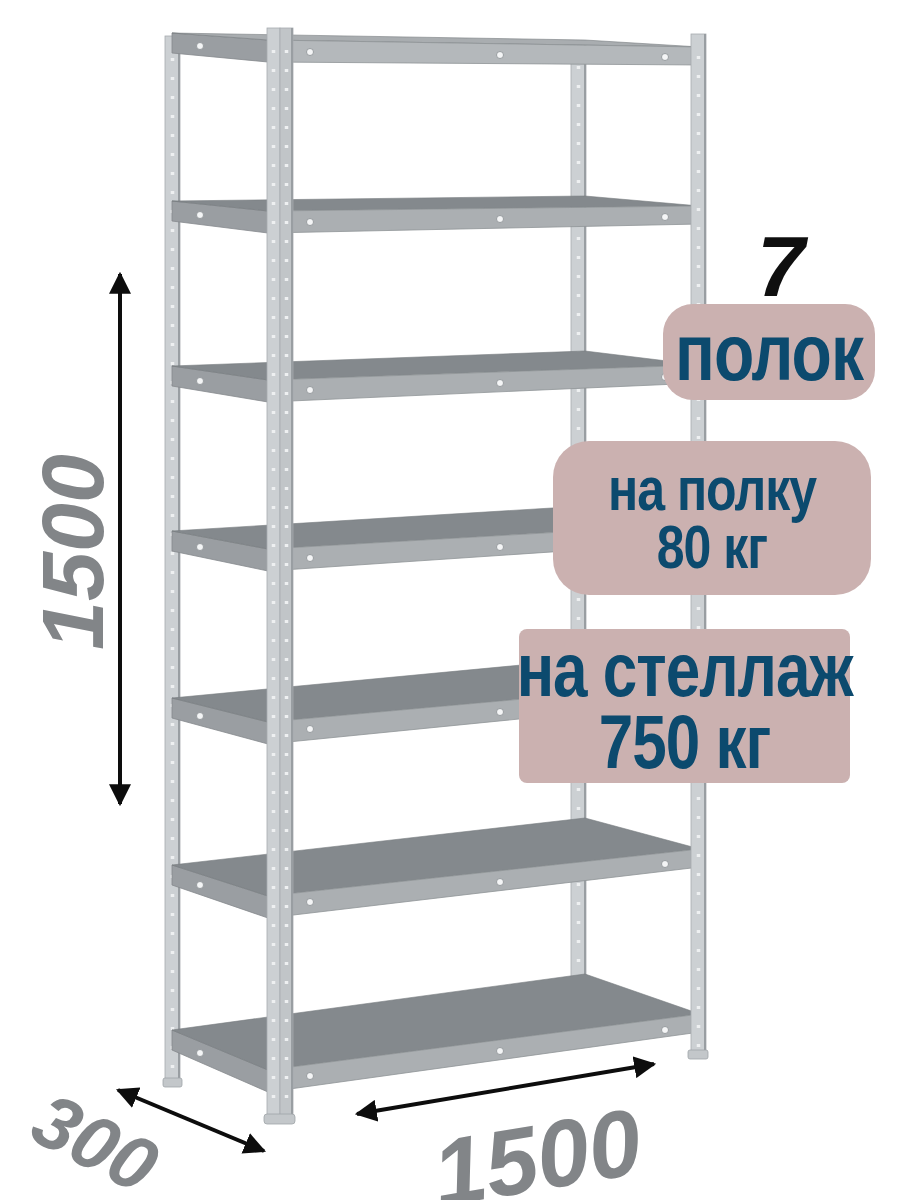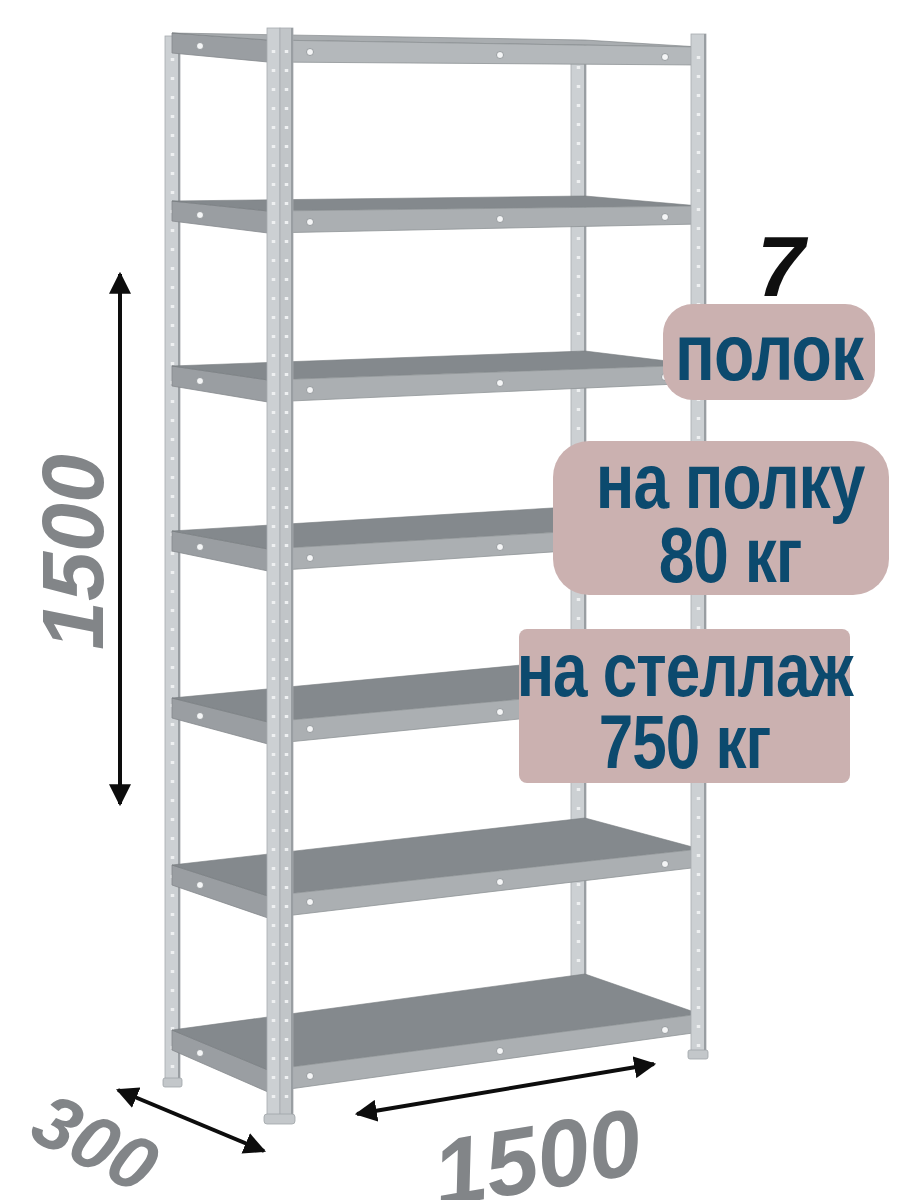--- a/index.html
+++ b/index.html
@@ -73,22 +73,21 @@
   .badge-count {
     left: 663px; top: 304px;
     width: 212px; height: 96px;
     border-radius: 30px;
     font-size: 66px;
   }
   .badge-shelf {
     left: 553px; top: 441px;
     width: 318px; height: 154px;
     border-radius: 36px;
-    font-size: 64px;
-    padding-left: 18px;
+    font-size: 50px;
   }
   .badge-rack {
     left: 519px; top: 629px;
     width: 331px; height: 154px;
     border-radius: 8px;
     font-size: 62px;
   }
 
   
   .post-face   { fill: #ccd0d3; stroke: #a7abaf; stroke-width: 0.8; }

